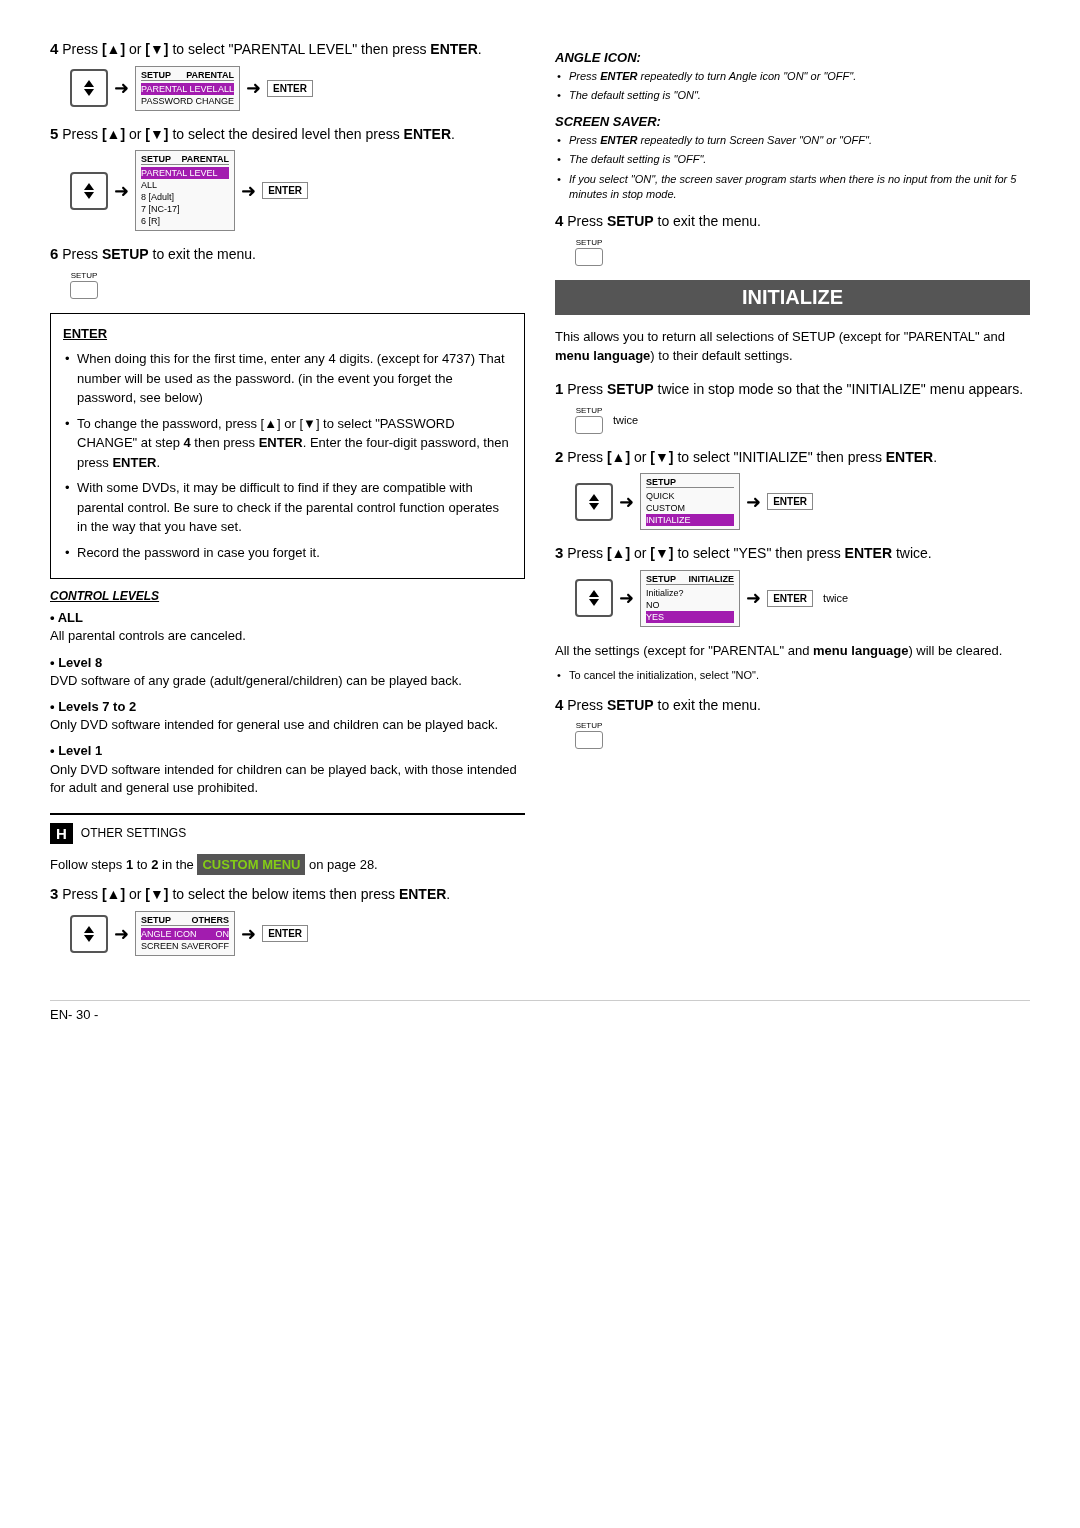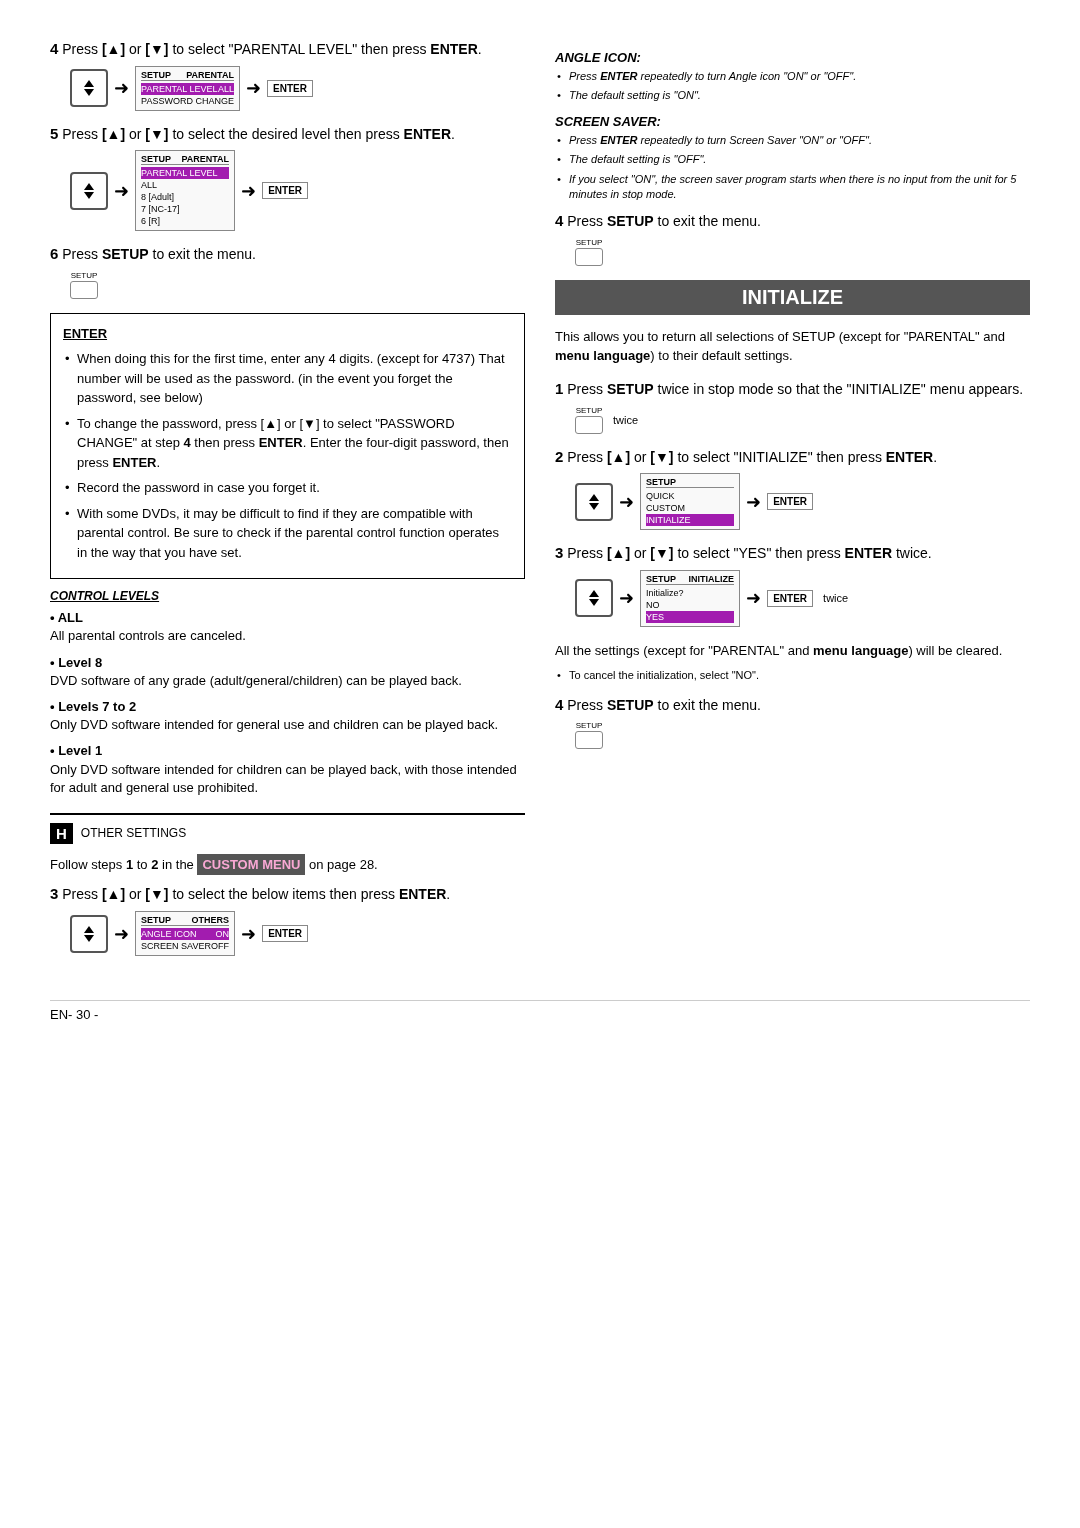--- a/index.html
+++ b/index.html
@@ -206,21 +206,21 @@
       font-size: 20px;
       text-align: center;
       padding: 6px 0;
       margin-bottom: 12px;
       text-transform: uppercase;
     }
 
     
     .custom-menu-highlight {
       background: #555;
-      color: #f9a8d4;
+      color: #84cc16;
       font-weight: bold;
       font-size: 13px;
       padding: 1px 5px;
       display: inline-block;
     }
 
     
     .page-footer {
       display: flex;
       justify-content: flex-start;
@@ -363,22 +363,22 @@
           <div class="rect"></div>
         </div>
       </div>
     </div>
 
     <div class="note-box">
       <div class="note-title">ENTER</div>
       <ul>
         <li>When doing this for the first time, enter any 4 digits. (except for 4737) That number will be used as the password. (in the event you forget the password, see below)</li>
         <li>To change the password, press [▲] or [▼] to select "PASSWORD CHANGE" at step <b>4</b> then press <b>ENTER</b>. Enter the four-digit password, then press <b>ENTER</b>.</li>
+        <li>With some DVDs, it may be difficult to find if they are compatible with parental control. Be sure to check if the parental control function operates in the way that you have set.</li>
         <li>Record the password in case you forget it.</li>
-        <li>With some DVDs, it may be difficult to find if they are compatible with parental control. Be sure to check if the parental control function operates in the way that you have set.</li>
       </ul>
     </div>
 
     <div class="control-levels">
       <h3>CONTROL LEVELS</h3>
       <div class="level-item">
         <span class="level-label">• ALL</span><br>
         <span>All parental controls are canceled.</span>
       </div>
       <div class="level-item">

